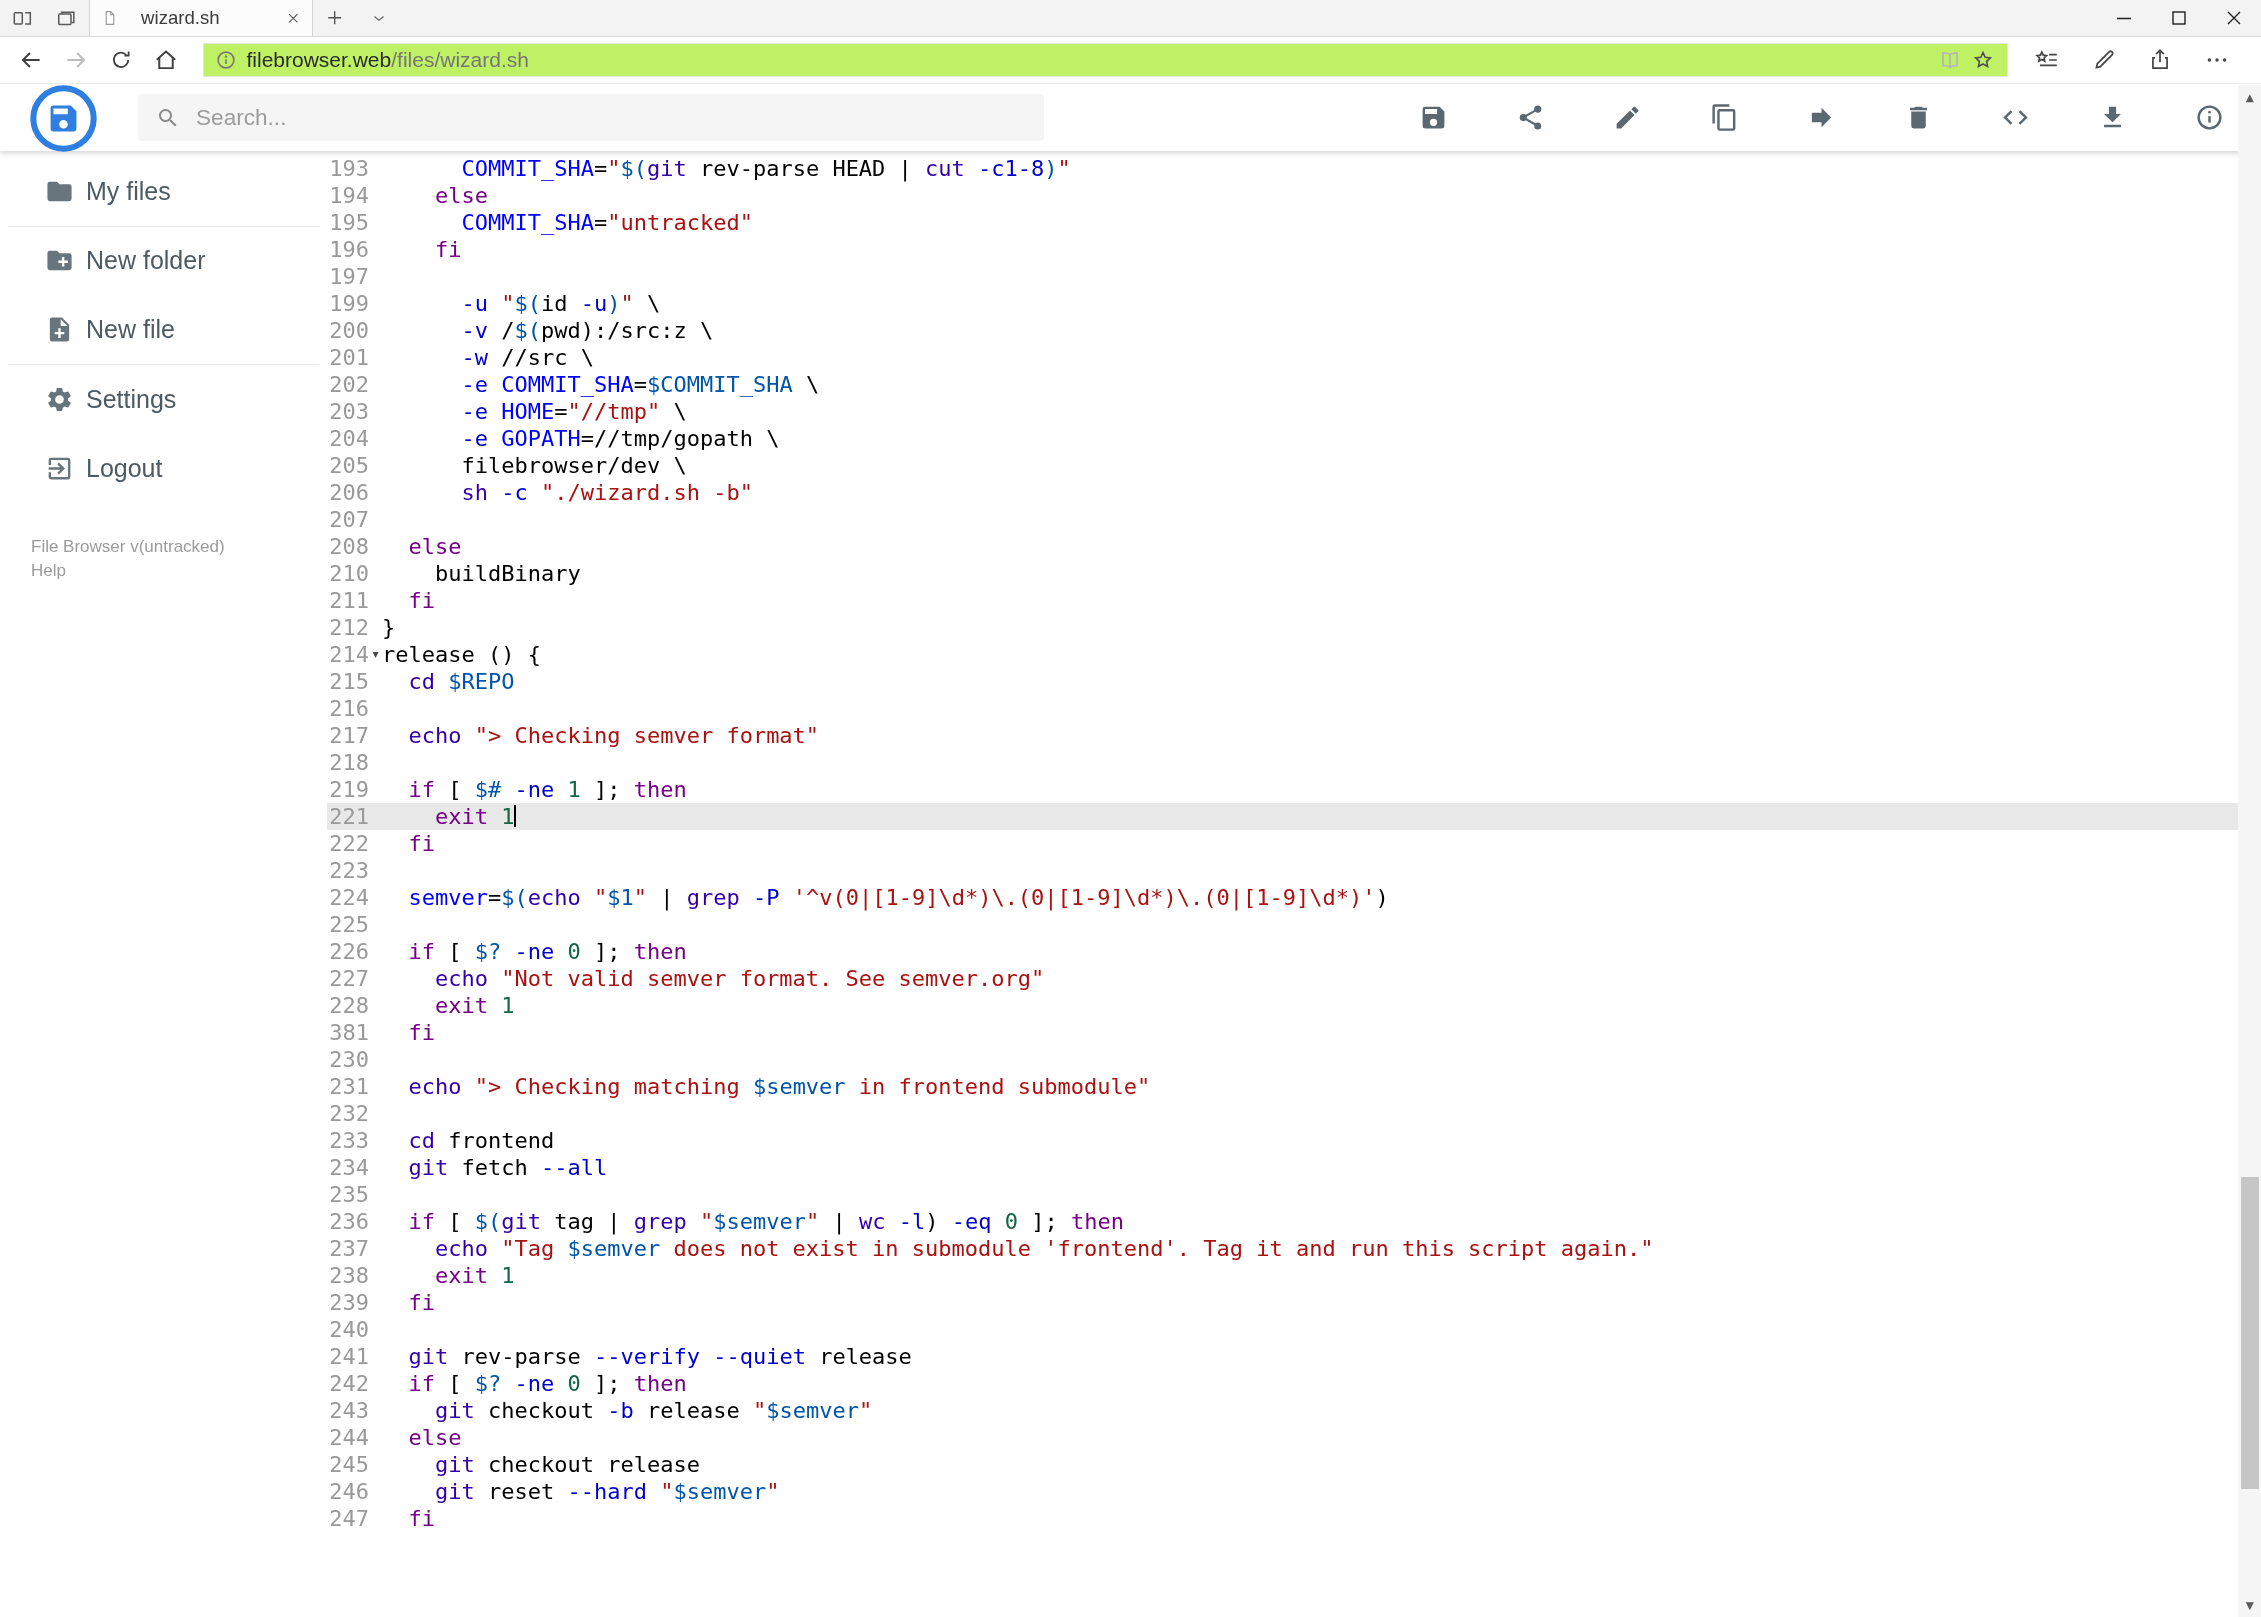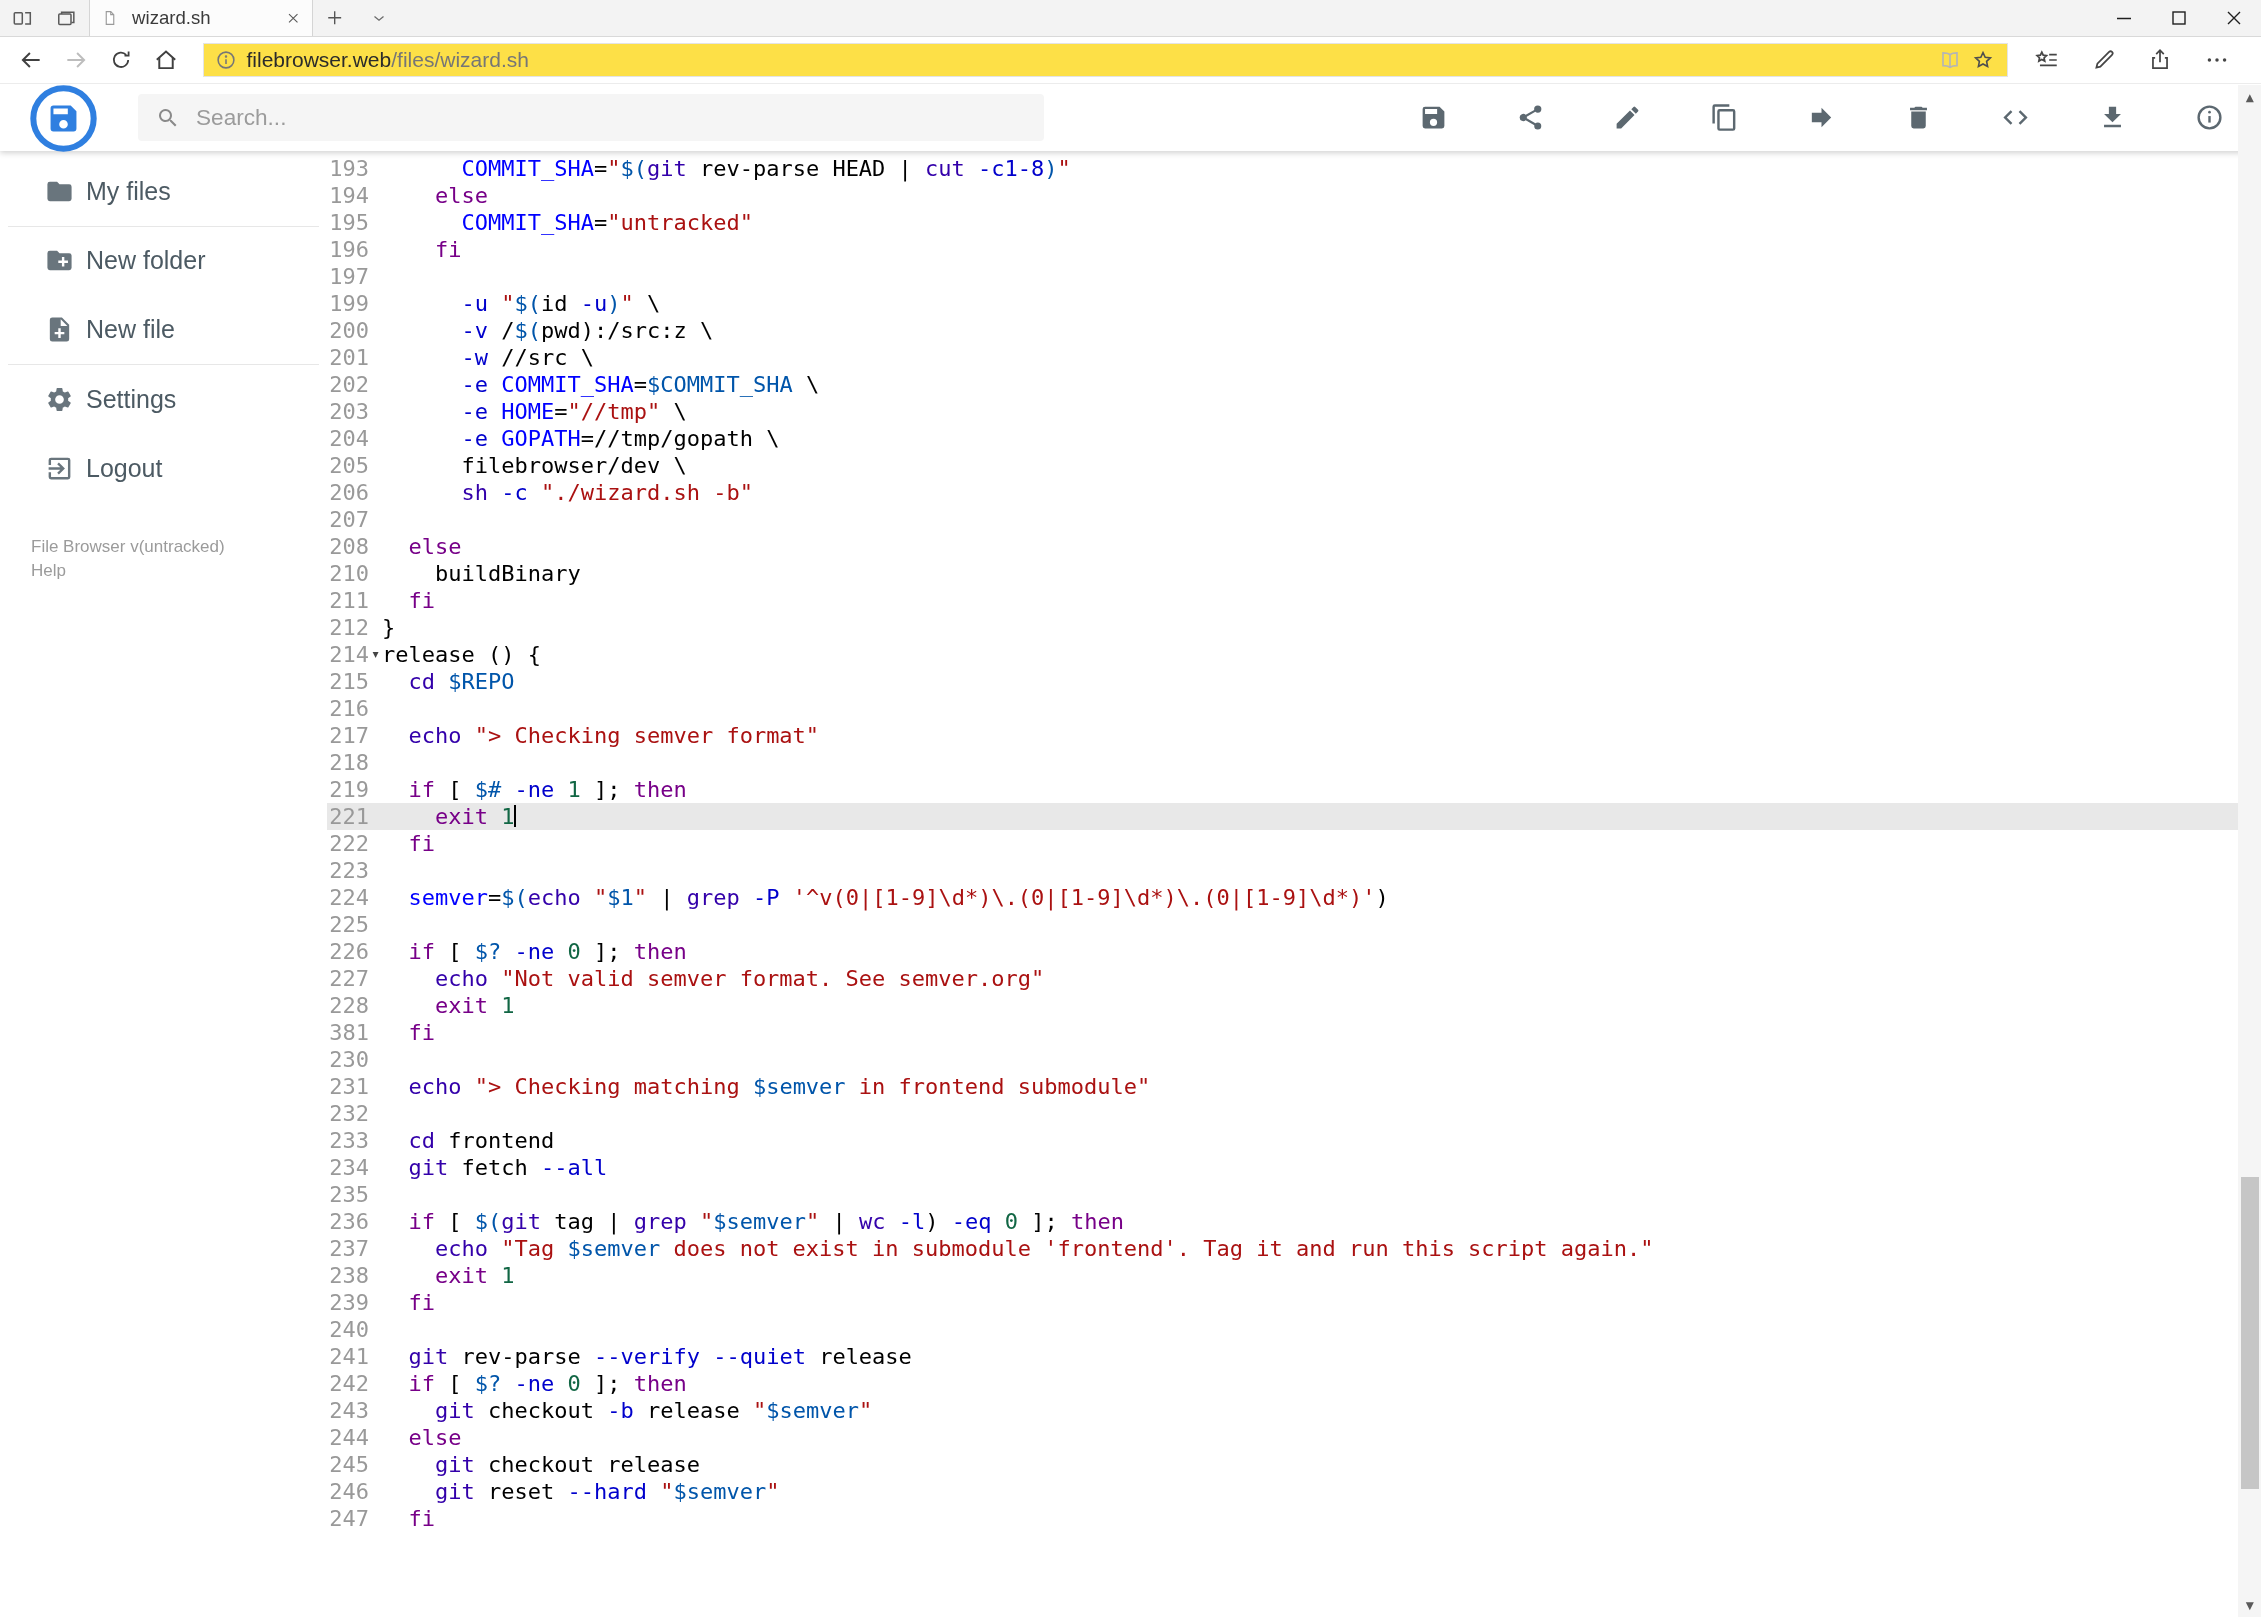--- a/index.html
+++ b/index.html
@@ -6,33 +6,33 @@
   html,body { width:2261px; height:1617px;   overflow:hidden; background:#fff;
     font-family:"Liberation Sans",sans-serif; }
   svg { display:block; }
 
   
   .tabbar { height:37px; background:#f3f3f3; border-bottom:0.8px solid #d9d9d9;
     display:flex; align-items:stretch; position:relative; z-index:6; }
   .tab-actions { display:flex; align-items:center; padding:0 11.3px; gap:21px; color:#5a5a5a; }
   .tbtn { display:flex; align-items:center; justify-content:center; }
   .tab { width:224px; background:#fcfcfc; border-left:0.8px solid #d5d5d5; border-right:0.8px solid #d5d5d5;
-    display:flex; align-items:center; padding:0 11.3px; gap:13px; }
+    display:flex; align-items:center; padding:0 11.3px; gap:22px; }
   .tab-title { flex:1; font-size:18.6px; color:#3b3b3b; white-space:nowrap; overflow:hidden; }
   .newtab, .chevbtn { width:44px; display:flex; align-items:center; justify-content:center; color:#555; }
   .tab-spacer { flex:1; }
   .win-controls { display:flex; }
   .win-btn { width:55px; display:flex; align-items:center; justify-content:center; color:#222; }
 
   
   .navbar { height:47px; background:#fff; border-bottom:0.8px solid #ececec;
     display:flex; align-items:center; padding:0 8px; position:relative; z-index:5; }
   .nav-btn { width:45px; display:flex; align-items:center; justify-content:center; color:#404040; }
   .nav-btn.disabled { color:#bdbdbd; }
-  .addressbar { flex:1; height:34px; margin:0 14.5px; background:#fde047; border:0.8px solid #e4e4e4;
+  .addressbar { flex:1; height:34px; margin:0 14.5px; background:#bef264; border:0.8px solid #e4e4e4;
     display:flex; align-items:center; padding:0 11.3px; gap:9.7px; font-size:21px; }
   .url-domain { color:#2b2b2b; }
   .url-path { color:#767676; }
   .addr-spacer { flex:1; }
   .addr-icon { display:flex; align-items:center; }
   .right-nav { display:flex; align-items:center; gap:6.5px; padding-right:11.3px; }
   .right-nav .nav-btn { width:50px; }
 
   
   .appheader { height:67px; background:#fff; display:flex; align-items:center;

